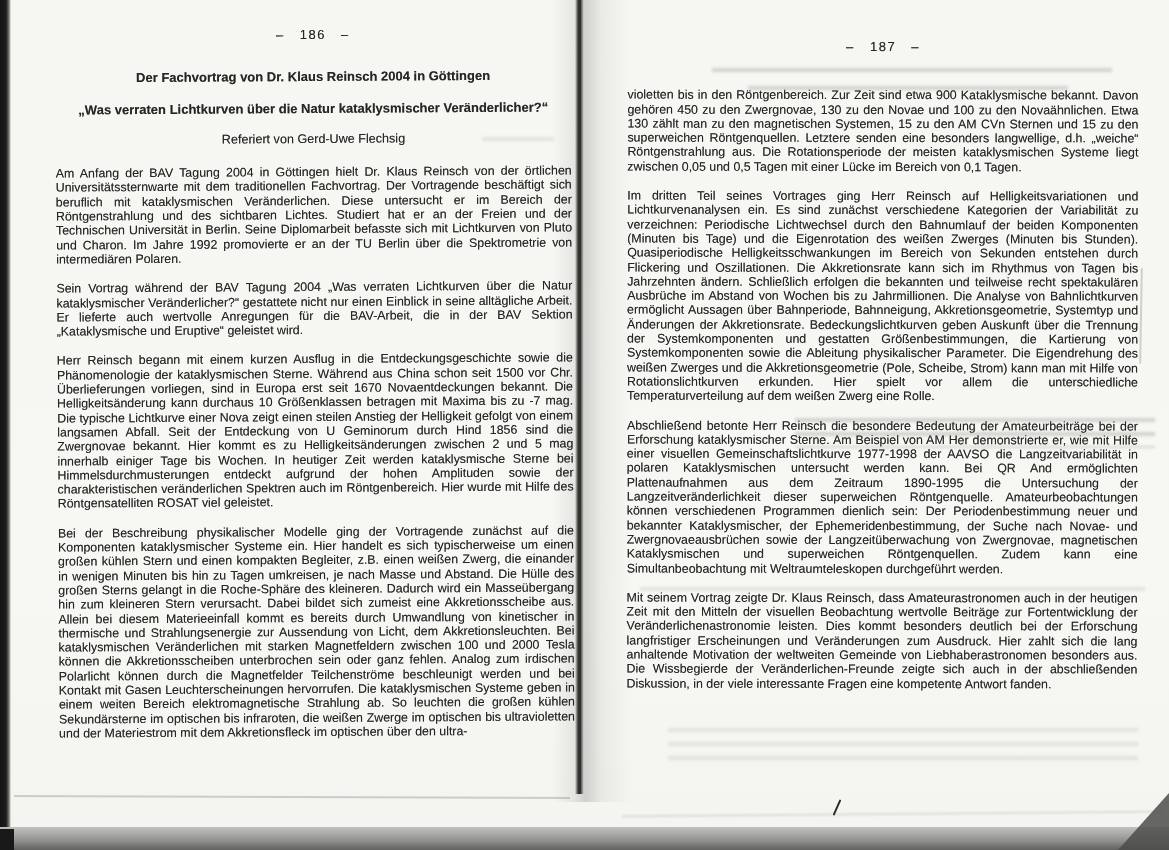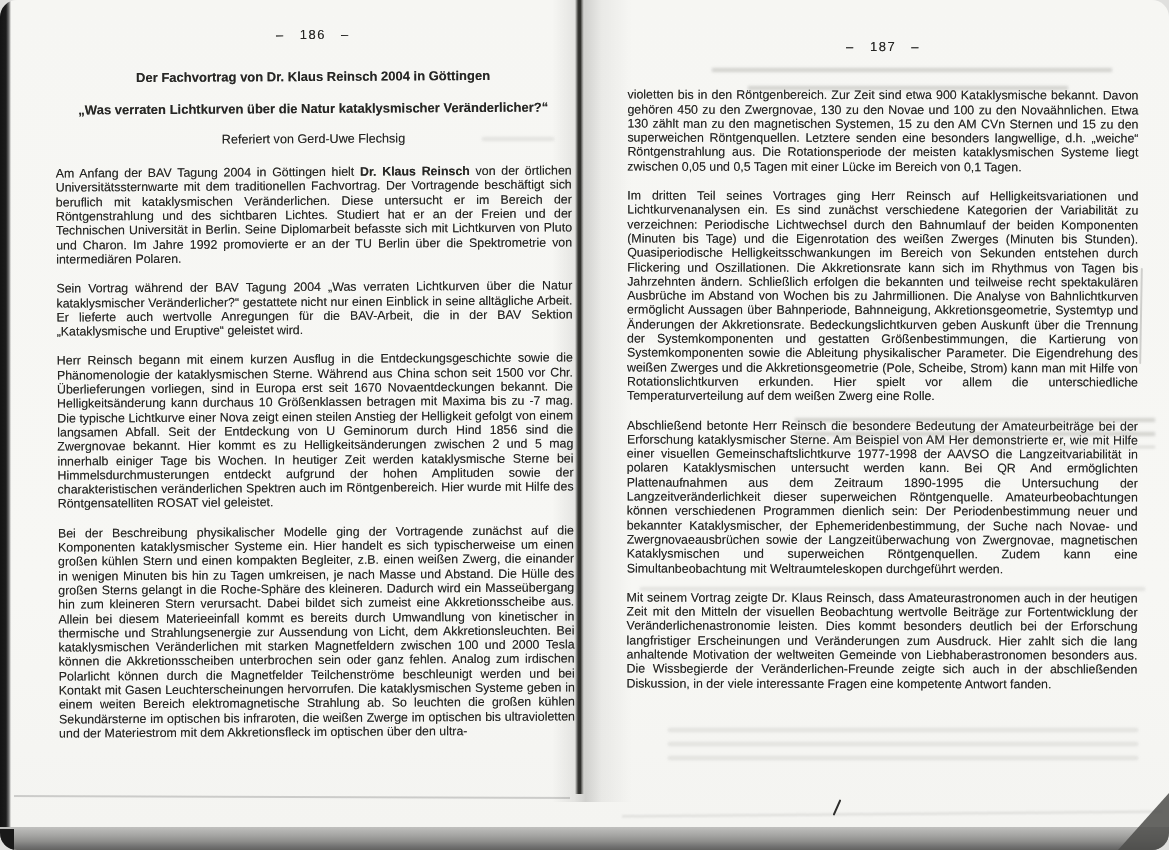--- a/index.html
+++ b/index.html
@@ -1,21 +1,20 @@
 <!DOCTYPE html>
 <html lang="de"><head>
 <meta charset="utf-8">
 <style>
   html,body { margin:0; padding:0; background:#e0e0de; }
   .scan {
     position:relative; width:1169px; height:850px; overflow:hidden;
     background:linear-gradient(180deg,#f6f6f3 0%, #f7f7f4 70%, #f4f4f1 97%);
     font-family:"Liberation Sans", sans-serif;
     color:#262624;
-    border-radius:17px;
   }
   
   .edge-left {
     position:absolute; left:0; top:0; width:11px; height:850px;
     background:linear-gradient(90deg,#141414 0%, #1c1c1c 55%, #777 82%, rgba(247,247,244,0) 100%);
   }
   .gutter-soft {
     position:absolute; left:552px; top:0; width:80px; height:802px;
     background:linear-gradient(90deg, rgba(0,0,0,0) 0%, rgba(0,0,0,0.07) 28%, rgba(0,0,0,0.15) 42%, rgba(0,0,0,0.05) 62%, rgba(0,0,0,0) 100%);
   }
@@ -68,21 +67,21 @@
   .page { position:absolute; font-size:12.4px; line-height:14.3px; text-shadow:0 0 0.5px rgba(45,45,43,0.55); }
   .page-left  { left:57px;  top:28px; width:516px; transform:rotate(-0.35deg); }
   .page-right { left:627px; top:40px; width:511px; transform:rotate(0.1deg); }
   .pagenum { text-align:center; font-size:13px; letter-spacing:1.5px; word-spacing:10px; }
   .page-left  .pagenum { margin-bottom:28px; }
   .page-right .pagenum { margin-bottom:34px; }
   .title, .subtitle { text-align:center; font-weight:bold; font-size:13px; margin:0 0 17px 0; }
   .subtitle { margin-bottom:16px; }
   .byline { text-align:center; font-size:12.6px; margin:0 0 19px 0; }
   .page p.body { margin:0 0 15px 0; text-align:justify; hyphens:auto; -webkit-hyphens:auto; }
-  .page b { font-weight:bold; }
+  .page b { font-weight:normal; }
 </style>
 </head>
 <body>
 
 <div class="scan">
 
   <div class="page page-left">
     <div class="pagenum">– 186 –</div>
     <div class="title">Der Fachvortrag von Dr. Klaus Reinsch 2004 in Göttingen</div>
     <div class="subtitle">„Was verraten Lichtkurven über die Natur kataklysmischer Veränderlicher?“</div>

